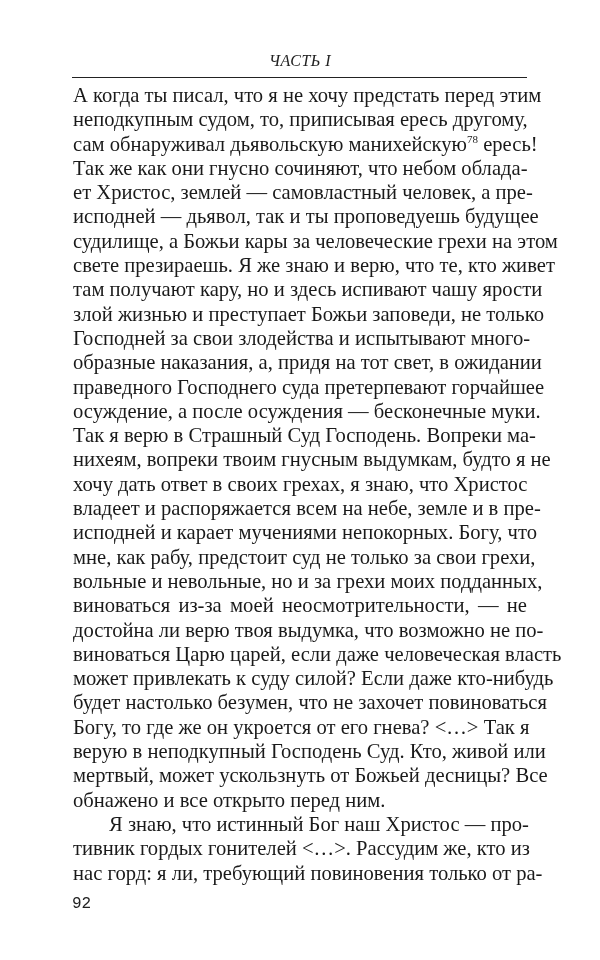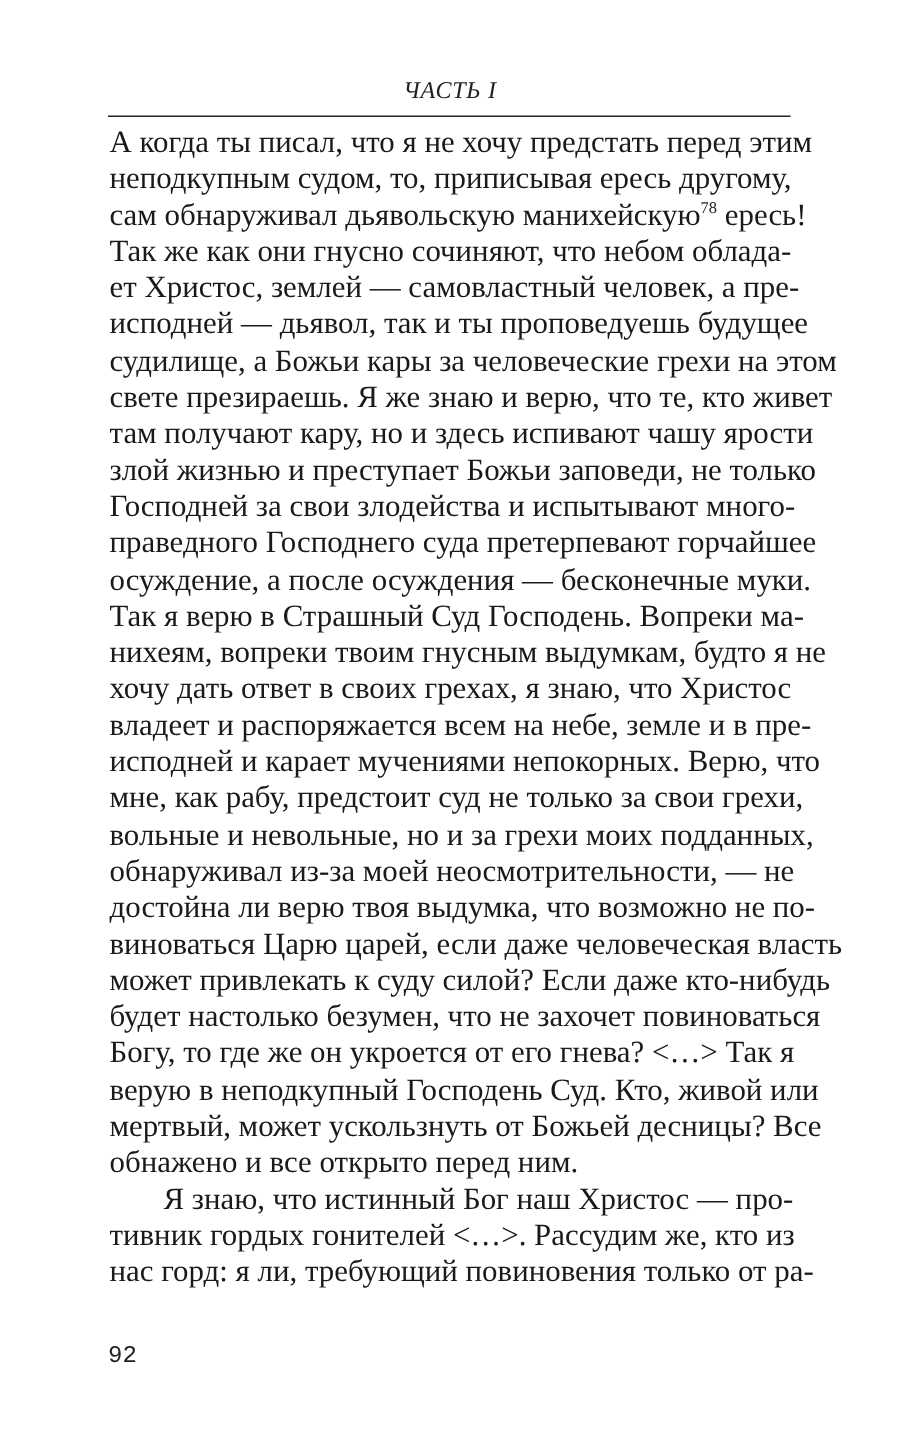--- a/index.html
+++ b/index.html
@@ -44,30 +44,31 @@
     <span class="line">неподкупным судом, то, приписывая ересь другому,</span>
     <span class="line"><span>сам обнаруживал дьявольскую манихейскую</span><sup class="fn">78</sup> <span>ересь!</span></span>
     <span class="line">Так же как они гнусно сочиняют, что небом облада-</span>
     <span class="line">ет Христос, землей — самовластный человек, а пре-</span>
     <span class="line">исподней — дьявол, так и ты проповедуешь будущее</span>
     <span class="line">судилище, а Божьи кары за человеческие грехи на этом</span>
     <span class="line">свете презираешь. Я же знаю и верю, что те, кто живет</span>
     <span class="line">там получают кару, но и здесь испивают чашу ярости</span>
     <span class="line">злой жизнью и преступает Божьи заповеди, не только</span>
     <span class="line">Господней за свои злодейства и испытывают много-</span>
+    <span class="line">образные наказания, а, придя на тот свет, в ожидании</span>
     <span class="line">праведного Господнего суда претерпевают горчайшее</span>
     <span class="line">осуждение, а после осуждения — бесконечные муки.</span>
     <span class="line">Так я верю в Страшный Суд Господень. Вопреки ма-</span>
     <span class="line">нихеям, вопреки твоим гнусным выдумкам, будто я не</span>
     <span class="line">хочу дать ответ в своих грехах, я знаю, что Христос</span>
     <span class="line">владеет и распоряжается всем на небе, земле и в пре-</span>
-    <span class="line">исподней и карает мучениями непокорных. Верю, что</span>
+    <span class="line">исподней и карает мучениями непокорных. Богу, что</span>
     <span class="line">мне, как рабу, предстоит суд не только за свои грехи,</span>
     <span class="line">вольные и невольные, но и за грехи моих подданных,</span>
-    <span class="line">обнаруживал из-за моей неосмотрительности, — не</span>
+    <span class="line">виноваться из-за моей неосмотрительности, — не</span>
     <span class="line">достойна ли верю твоя выдумка, что возможно не по-</span>
     <span class="line">виноваться Царю царей, если даже человеческая власть</span>
     <span class="line">может привлекать к суду силой? Если даже кто-нибудь</span>
     <span class="line">будет настолько безумен, что не захочет повиноваться</span>
     <span class="line">Богу, то где же он укроется от его гнева? &lt;…&gt; Так я</span>
     <span class="line">верую в неподкупный Господень Суд. Кто, живой или</span>
     <span class="line">мертвый, может ускользнуть от Божьей десницы? Все</span>
     <span class="line last">обнажено и все открыто перед ним.</span>
     <span class="line indent">Я знаю, что истинный Бог наш Христос — про-</span>
     <span class="line">тивник гордых гонителей &lt;…&gt;. Рассудим же, кто из</span>

